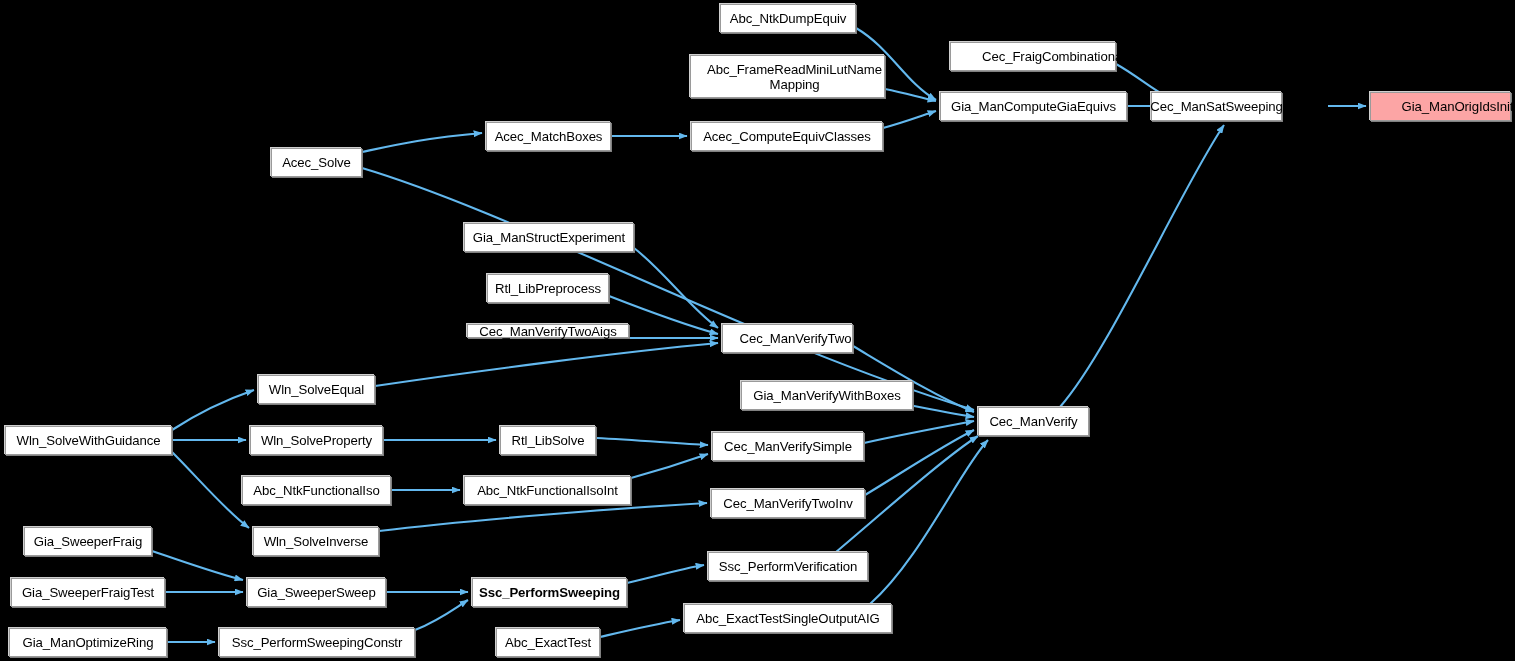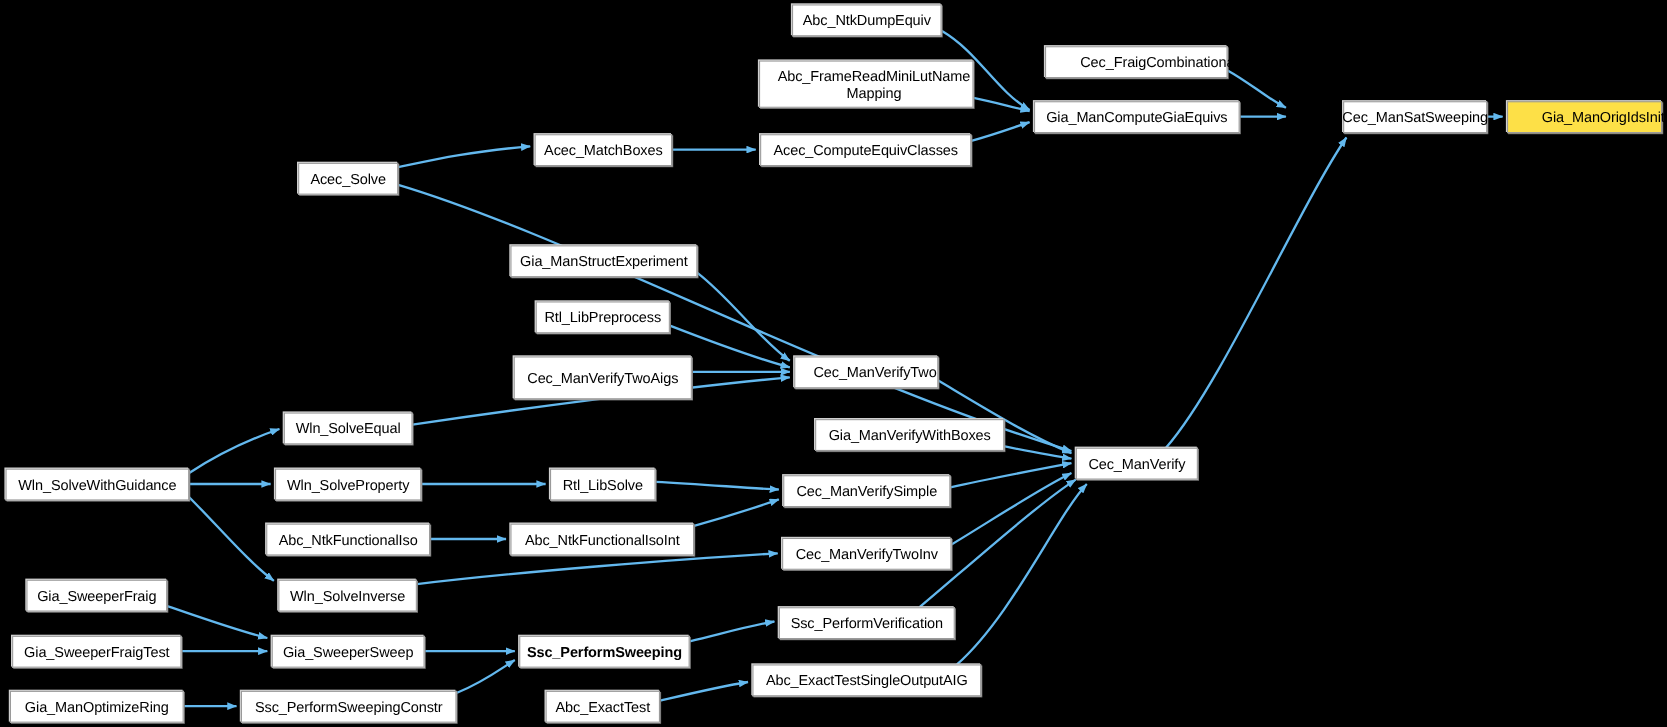--- a/index.html
+++ b/index.html
@@ -34,21 +34,21 @@
     justify-content: center;
     text-align: center;
     color: #000000;
     font-size: 13.2px;
     line-height: 15px;
     letter-spacing: -0.1px;
     white-space: pre-line;
     z-index: 5;
   }
   .node.focus {
-    background: #fde047;
+    background: #fca5a5;
     padding-left: 34px;
   }
 </style>
 </head>
 <body>
 
 <div id="canvas" style="background: rgb(0, 0, 0);">
   <svg id="edges" viewBox="0 0 1515 661" xmlns="http://www.w3.org/2000/svg">
     <defs>
       <marker id="arrowhead" markerWidth="9" markerHeight="7" refX="8.4" refY="3.5" orient="auto" markerUnits="userSpaceOnUse">
@@ -92,28 +92,28 @@
         <path d="M627,583 C660,575 685,568 704,565" fill="none" stroke="#63b8ee" stroke-width="2.1" marker-end="url(#arrowhead)"></path>
         <path d="M600,637 C630,630 655,624 680,620" fill="none" stroke="#63b8ee" stroke-width="2.1" marker-end="url(#arrowhead)"></path>
       </g>
   </svg>
   <div id="node-layer">
       <div class="node" style="left: 720px; top: 4px; width: 136px; height: 29px;">Abc_NtkDumpEquiv</div>
       <div class="node" style="left: 950px; top: 42px; width: 166px; height: 29px; padding-left: 41px;">Cec_FraigCombinational</div>
       <div class="node" style="left: 690px; top: 55px; width: 195px; height: 43px; padding-left: 14px;">Abc_FrameReadMiniLutName
 Mapping</div>
       <div class="node" style="left: 940px; top: 92px; width: 187px; height: 29px;">Gia_ManComputeGiaEquivs</div>
-      <div class="node" style="left: 1221px; top: 92px; width: 131px; height: 29px;">Cec_ManSatSweeping</div>
+      <div class="node" style="left: 1151px; top: 92px; width: 131px; height: 29px;">Cec_ManSatSweeping</div>
       <div class="node focus" style="left: 1370px; top: 92px; width: 141px; height: 29px;">Gia_ManOrigIdsInit</div>
       <div class="node" style="left: 486px; top: 122px; width: 125px; height: 29px;">Acec_MatchBoxes</div>
       <div class="node" style="left: 691px; top: 122px; width: 192px; height: 29px;">Acec_ComputeEquivClasses</div>
       <div class="node" style="left: 271px; top: 148px; width: 91px; height: 29px;">Acec_Solve</div>
       <div class="node" style="left: 464px; top: 223px; width: 170px; height: 29px;">Gia_ManStructExperiment</div>
       <div class="node" style="left: 487px; top: 274px; width: 122px; height: 29px;">Rtl_LibPreprocess</div>
-      <div class="node" style="left: 467px; top: 324px; width: 162px; height: 39px;">Cec_ManVerifyTwoAigs</div>
+      <div class="node" style="left: 467px; top: 324px; width: 162px; height: 14px;">Cec_ManVerifyTwoAigs</div>
       <div class="node" style="left: 722px; top: 324px; width: 131px; height: 29px; padding-left: 16px;">Cec_ManVerifyTwo</div>
       <div class="node" style="left: 258px; top: 375px; width: 117px; height: 29px;">Wln_SolveEqual</div>
       <div class="node" style="left: 701px; top: 381px; width: 172px; height: 29px; margin-left: 40px;">Gia_ManVerifyWithBoxes</div>
       <div class="node" style="left: 978px; top: 407px; width: 111px; height: 29px;">Cec_ManVerify</div>
       <div class="node" style="left: 5px; top: 426px; width: 167px; height: 29px;">Wln_SolveWithGuidance</div>
       <div class="node" style="left: 250px; top: 426px; width: 133px; height: 29px;">Wln_SolveProperty</div>
       <div class="node" style="left: 500px; top: 426px; width: 96px; height: 29px;">Rtl_LibSolve</div>
       <div class="node" style="left: 712px; top: 432px; width: 152px; height: 29px;">Cec_ManVerifySimple</div>
       <div class="node" style="left: 242px; top: 476px; width: 149px; height: 29px;">Abc_NtkFunctionalIso</div>
       <div class="node" style="left: 464px; top: 476px; width: 167px; height: 29px;">Abc_NtkFunctionalIsoInt</div>

